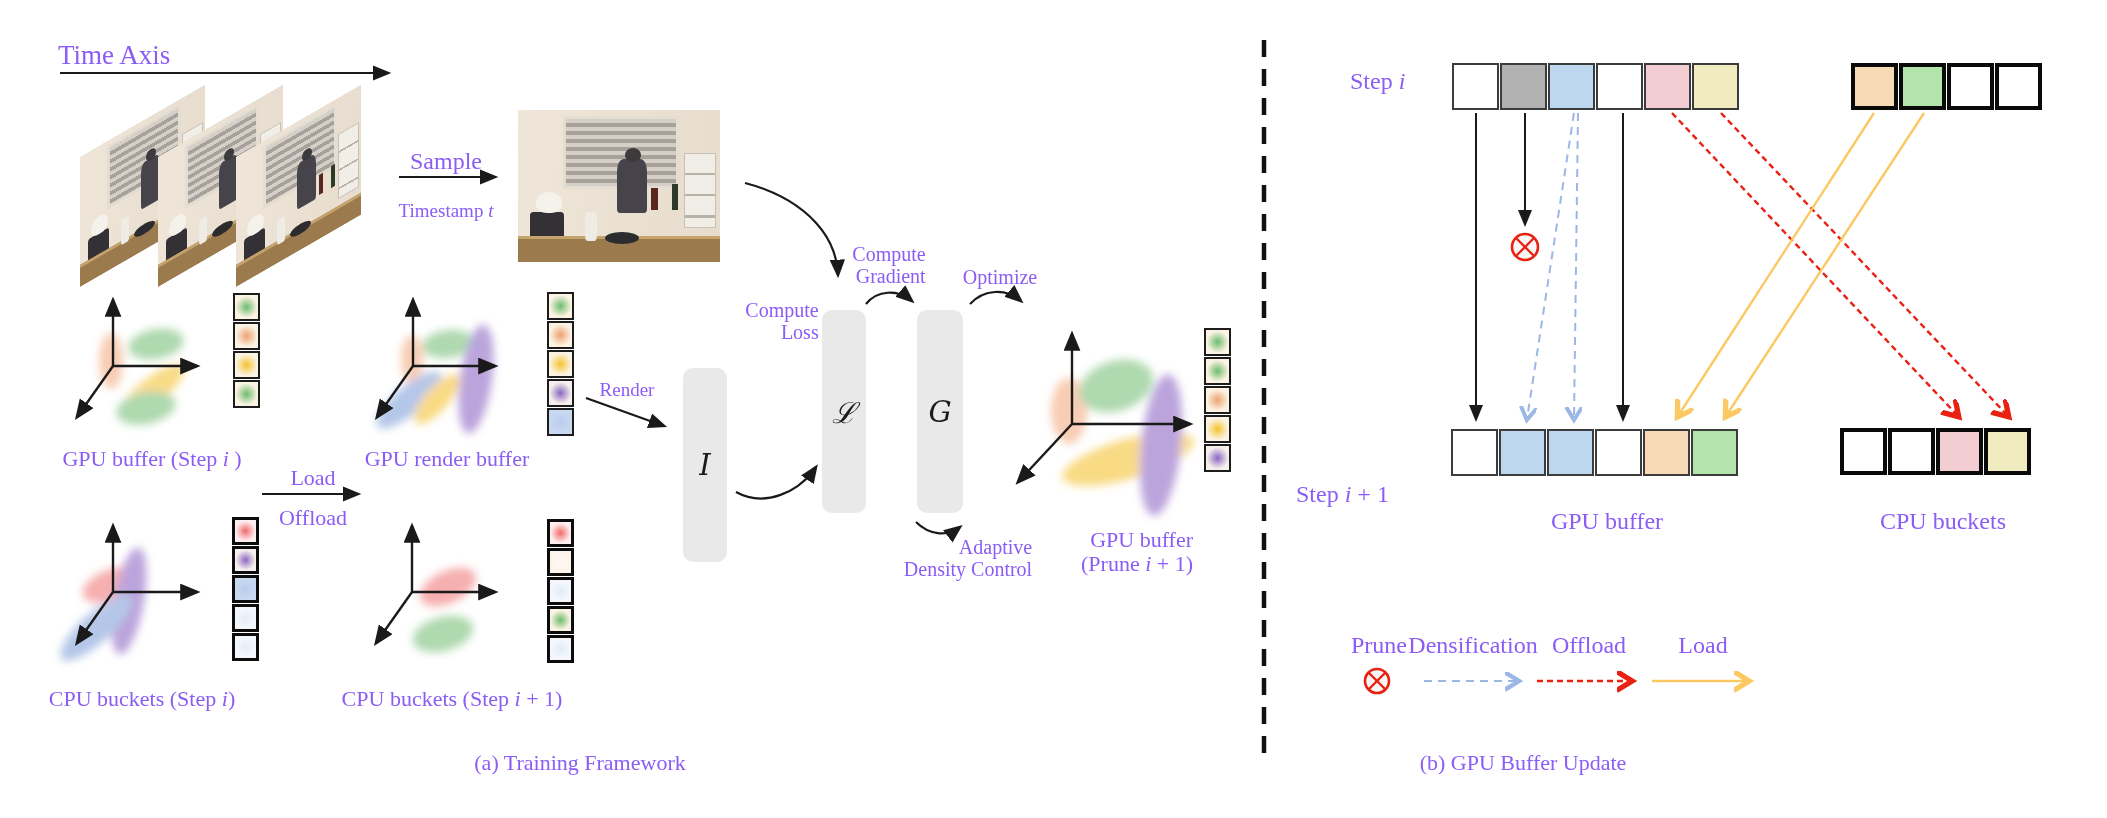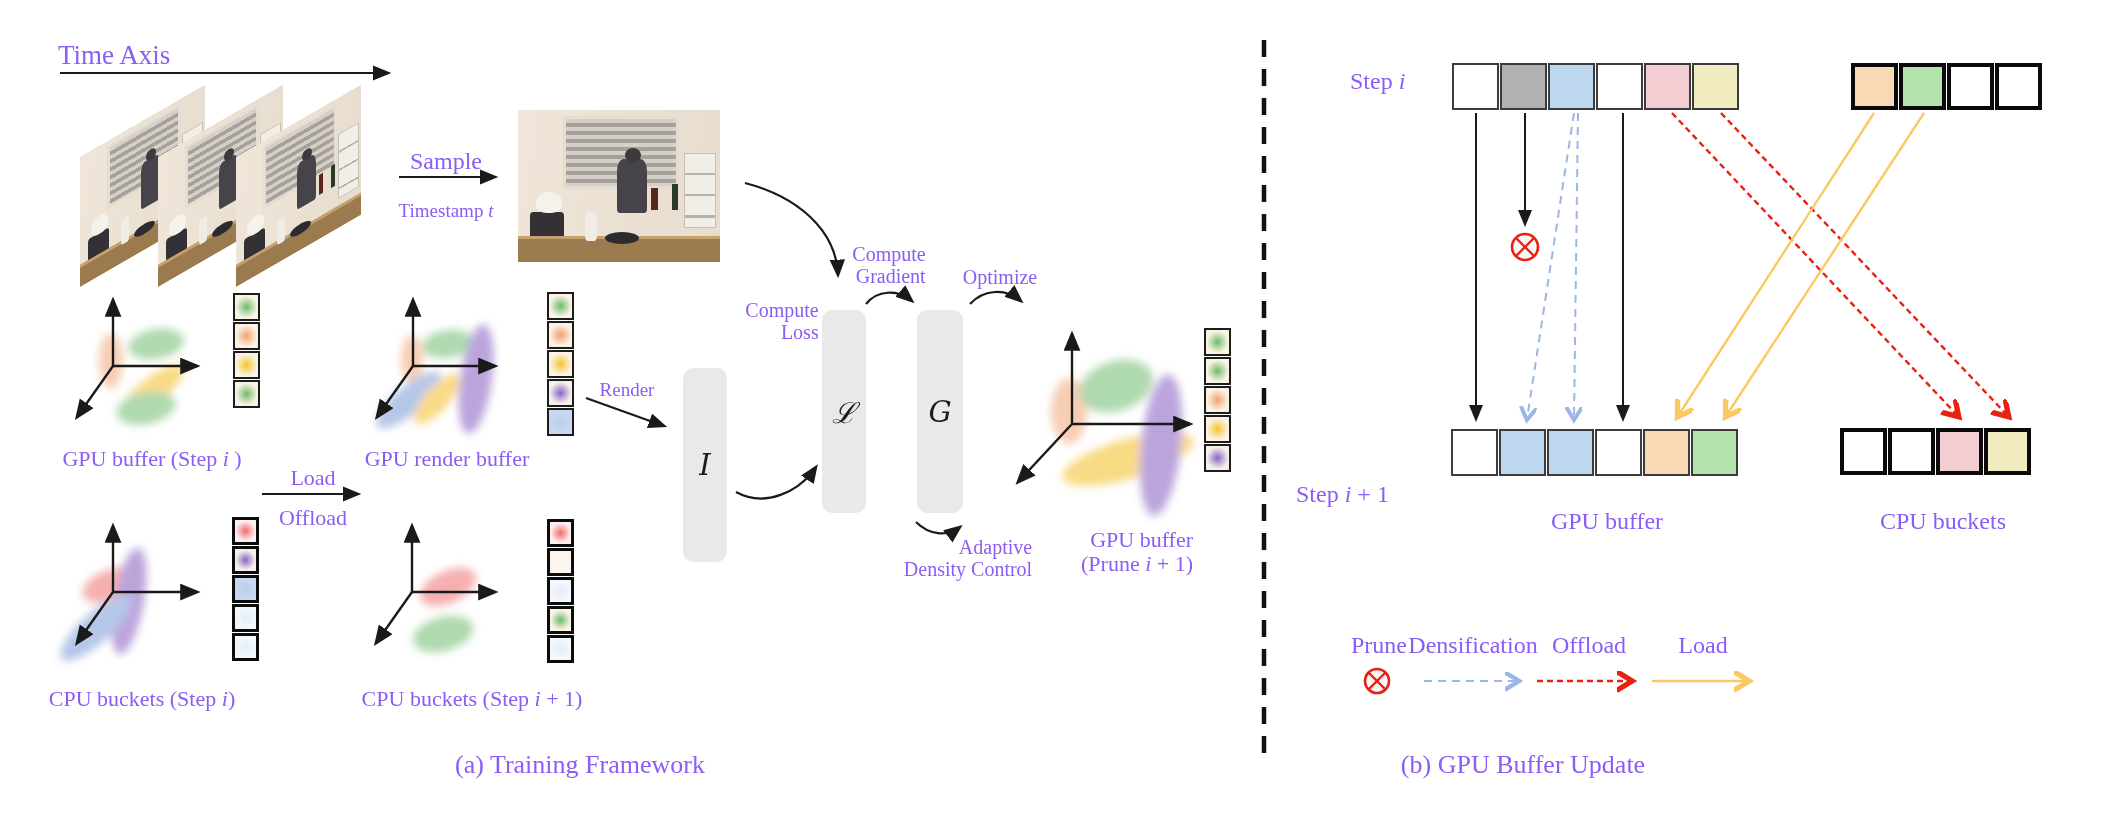--- a/index.html
+++ b/index.html
@@ -3,21 +3,21 @@
 <meta charset="utf-8">
 <style>
   html,body{margin:0;padding:0;background:#ffffff;}
   #fig{position:relative;width:2107px;height:818px;background:#ffffff;overflow:hidden;
        font-family:"Liberation Serif","DejaVu Serif",serif;color:#1b1b1b;}
   #linework{position:absolute;left:0;top:0;z-index:1;}
   .lbl{position:absolute;white-space:nowrap;z-index:3;color:#8b5cf6;}
   .c{transform:translateX(-50%);text-align:right;}
   .f22{font-size:22px;}
   .f24{font-size:24px;}
-  .f25{font-size:26px;}
+  .f25{font-size:22px;}
   .f27{font-size:27px;}
   .f20{font-size:20px;}
   .f19{font-size:19px;}
   .lh{line-height:1.08;}
   
   .acol{position:absolute;display:flex;flex-direction:column;gap:1px;z-index:2;}
   .acol.gpu .cell{width:23px;height:24px;border:2px solid #1c1c1c;}
   .acol.cpu .cell{width:21px;height:22px;border:3px solid #0c0c0c;}
   
   .brow{position:absolute;display:flex;gap:1px;z-index:2;}
@@ -264,21 +264,21 @@
 
   <div class="lbl f22 c" style="left:152px;top:446px;">
     <span>GPU buffer (Step </span><i>i</i><span> )</span>
   </div>
   <div class="lbl f22 c" style="left:447px;top:446px;">GPU render buffer</div>
   <div class="lbl f22 c" style="left:313px;top:465px;">Load</div>
   <div class="lbl f22 c" style="left:313px;top:505px;">Offload</div>
   <div class="lbl f22 c" style="left:142px;top:686px;">
     <span>CPU buckets (Step </span><i>i</i><span>)</span>
   </div>
-  <div class="lbl f22 c" style="left:472px;top:686px;">
+  <div class="lbl f22 c" style="left:452px;top:686px;">
     <span>CPU buckets (Step </span><i>i</i><span> + 1)</span>
   </div>
   <div class="lbl f19 c" style="left:627px;top:379px;">Render</div>
 
   <div class="block" style="left:683px;top:368px;width:44px;height:194px;">
     <span class="bl">I</span>
   </div>
   <div class="block" style="left:822px;top:310px;width:44px;height:203px;">
     <span class="bl">ℒ</span>
   </div>

